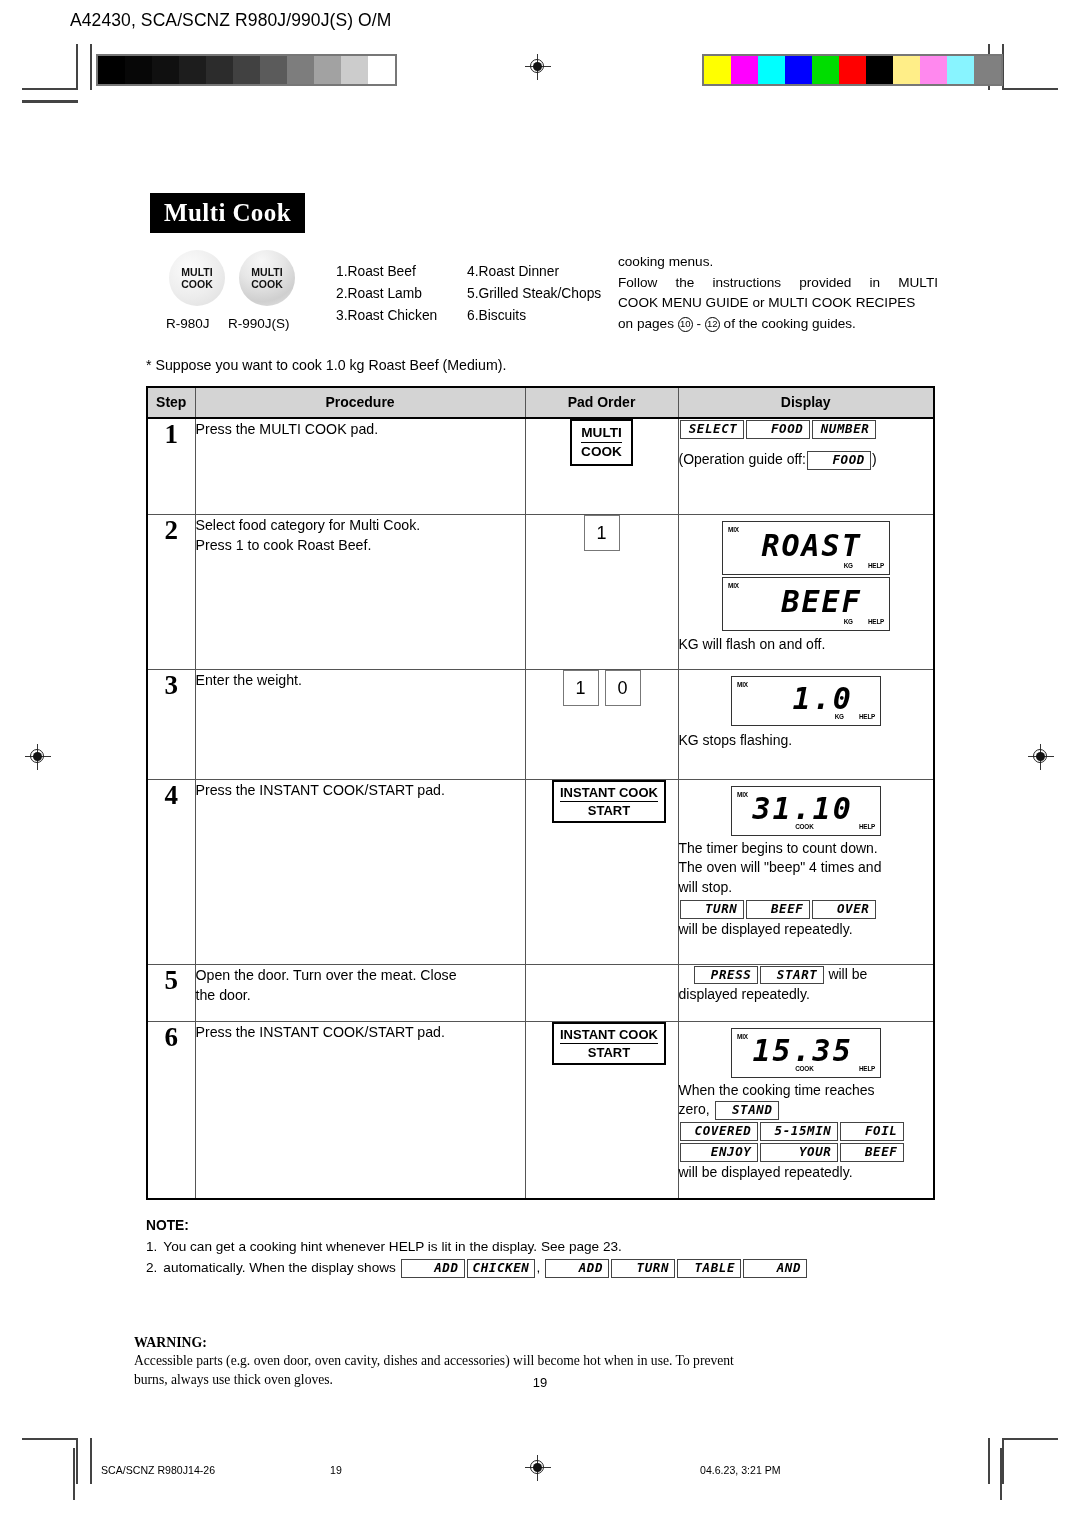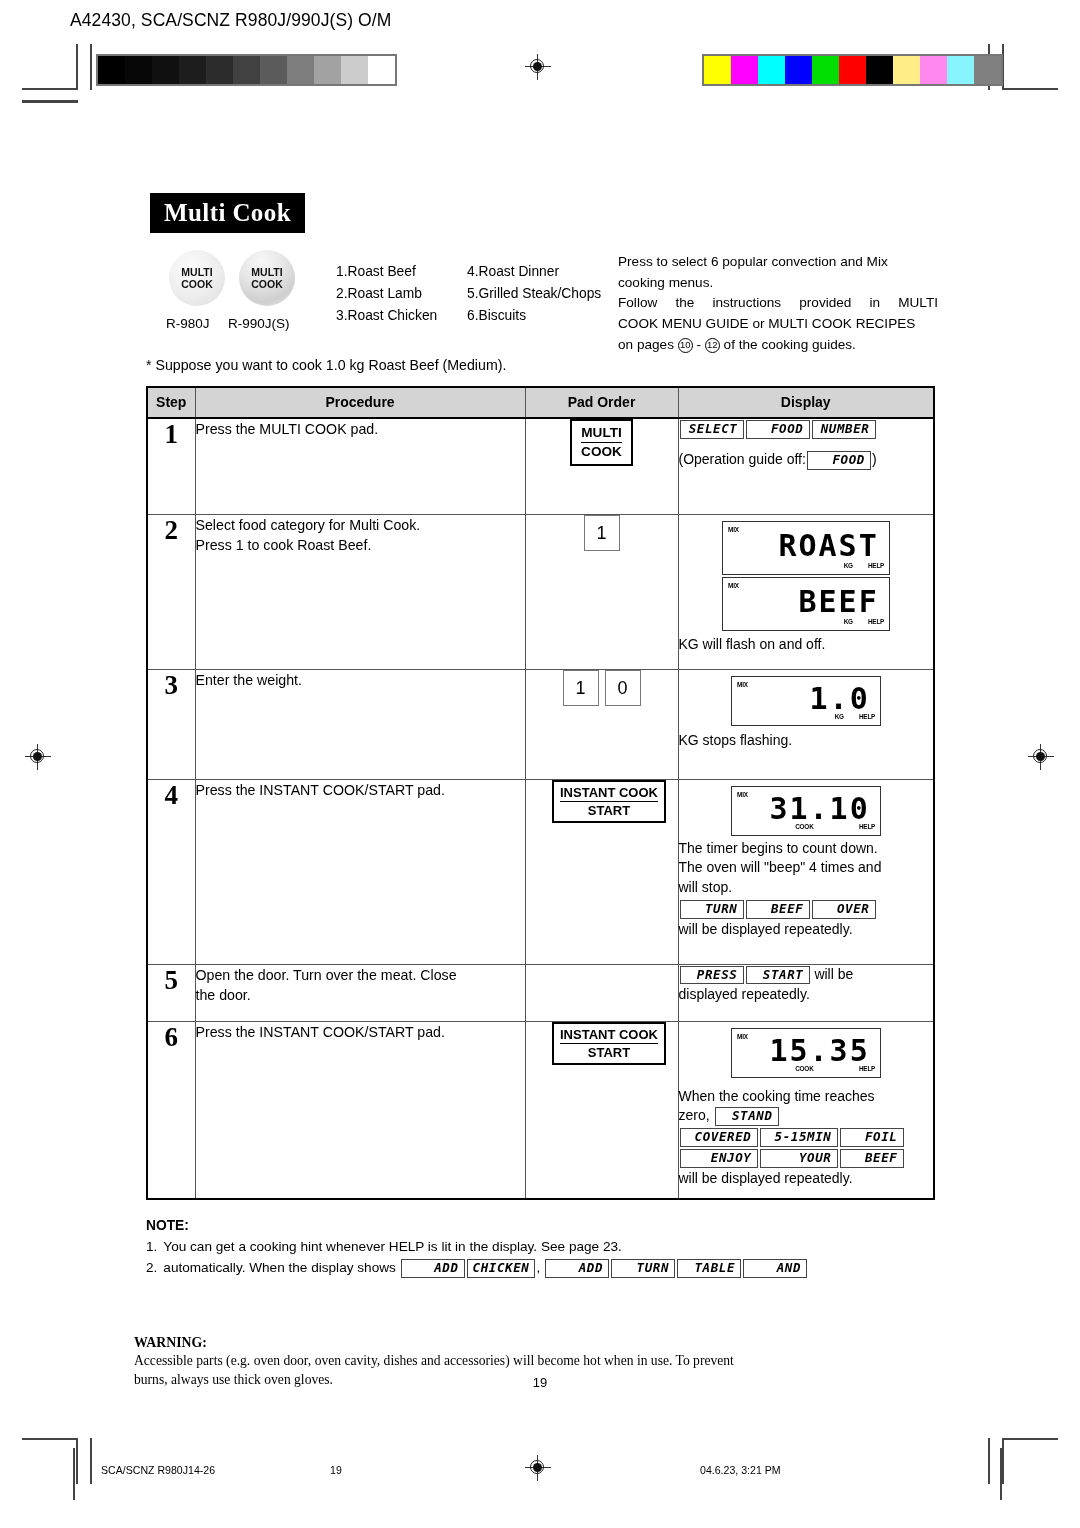--- a/index.html
+++ b/index.html
@@ -226,26 +226,27 @@
     letter-spacing: -0.2px;
     transform: scaleX(0.85);
     transform-origin: left center;
   }
   .lcd .tag.mix  { left: 5px;  top: 3px; }
   .lcd .tag.kg   { right: 36px; bottom: 2px; transform-origin: right center; }
   .lcd .tag.help { right: 5px;  bottom: 2px; transform-origin: right center; }
   .lcd .tag.cook { left: 50%;  bottom: 2px; transform: translateX(-50%) scaleX(0.85); }
   .lcd .big {
     position: absolute;
-    right: 10px; top: 50%;
+    right: 27px; top: 50%;
     transform: translateY(-54%);
     font-family: "DejaVu Sans Mono", monospace;
     font-size: 30px;
     font-weight: bold;
     letter-spacing: 2px;
+    font-style: italic;
     white-space: nowrap;
   }
   .lcd.wide  { width: 168px; height: 54px; }
   .lcd.small { width: 150px; height: 50px; }
 
   
   .seg {
     display: inline-block;
     border: 1.4px solid #444;
     background: #fff;
@@ -396,21 +397,20 @@
   <div>2.Roast Lamb</div>
   <div>3.Roast Chicken</div>
 </div>
 <div class="menu-col" style="left:467px; top:261px;">
   <div>4.Roast Dinner</div>
   <div>5.Grilled Steak/Chops</div>
   <div>6.Biscuits</div>
 </div>
 
 <div class="intro">
-  <p>Press to select 6 popular convection and Mix</p>
   <p>cooking menus.</p>
   <p class="justify">Follow the instructions provided in MULTI</p>
   <p>COOK MENU GUIDE or MULTI COOK RECIPES</p>
   <p>
     <span>on pages</span>
     <span class="circnum">10</span>
     <span>-</span>
     <span class="circnum">12</span>
     <span>of the cooking guides.</span>
   </p>
@@ -530,21 +530,21 @@
     </tr>
 
     <tr style="height:57px;">
       <td class="cell-step">5</td>
       <td class="cell-proc">
         <div>Open the door. Turn over the meat. Close</div>
         <div>the door.</div>
       </td>
       <td class="cell-pad"></td>
       <td class="cell-disp">
-        <div style="white-space:nowrap;">
+        <div style="white-space:nowrap;margin-left:14px;">
           <span class="seg w-md">PRESS</span><span class="seg w-md">START</span>
           <span>will be</span>
         </div>
         <div>displayed repeatedly.</div>
       </td>
     </tr>
 
     <tr style="height:178px;">
       <td class="cell-step">6</td>
       <td class="cell-proc">
@@ -556,21 +556,21 @@
           <span class="l2">START</span>
         </span>
       </td>
       <td class="cell-disp" style="padding-top:4px;">
         <div class="lcd small">
           <span class="tag mix">MIX</span>
           <span class="big">15.35</span>
           <span class="tag cook">COOK</span>
           <span class="tag help">HELP</span>
         </div>
-        <div style="margin-top:9px;">When the cooking time reaches</div>
+        <div style="margin-top:3px;">When the cooking time reaches</div>
         <div style="white-space:nowrap;">
           <span>zero,</span>
           <span class="seg w-md">STAND</span>
         </div>
         <div style="white-space:nowrap;">
           <span class="seg w-lg">COVERED</span><span class="seg w-lg">5-15MIN</span><span class="seg w-md">FOIL</span>
         </div>
         <div style="white-space:nowrap;">
           <span class="seg w-lg">ENJOY</span><span class="seg w-lg">YOUR</span><span class="seg w-md">BEEF</span>
         </div>

